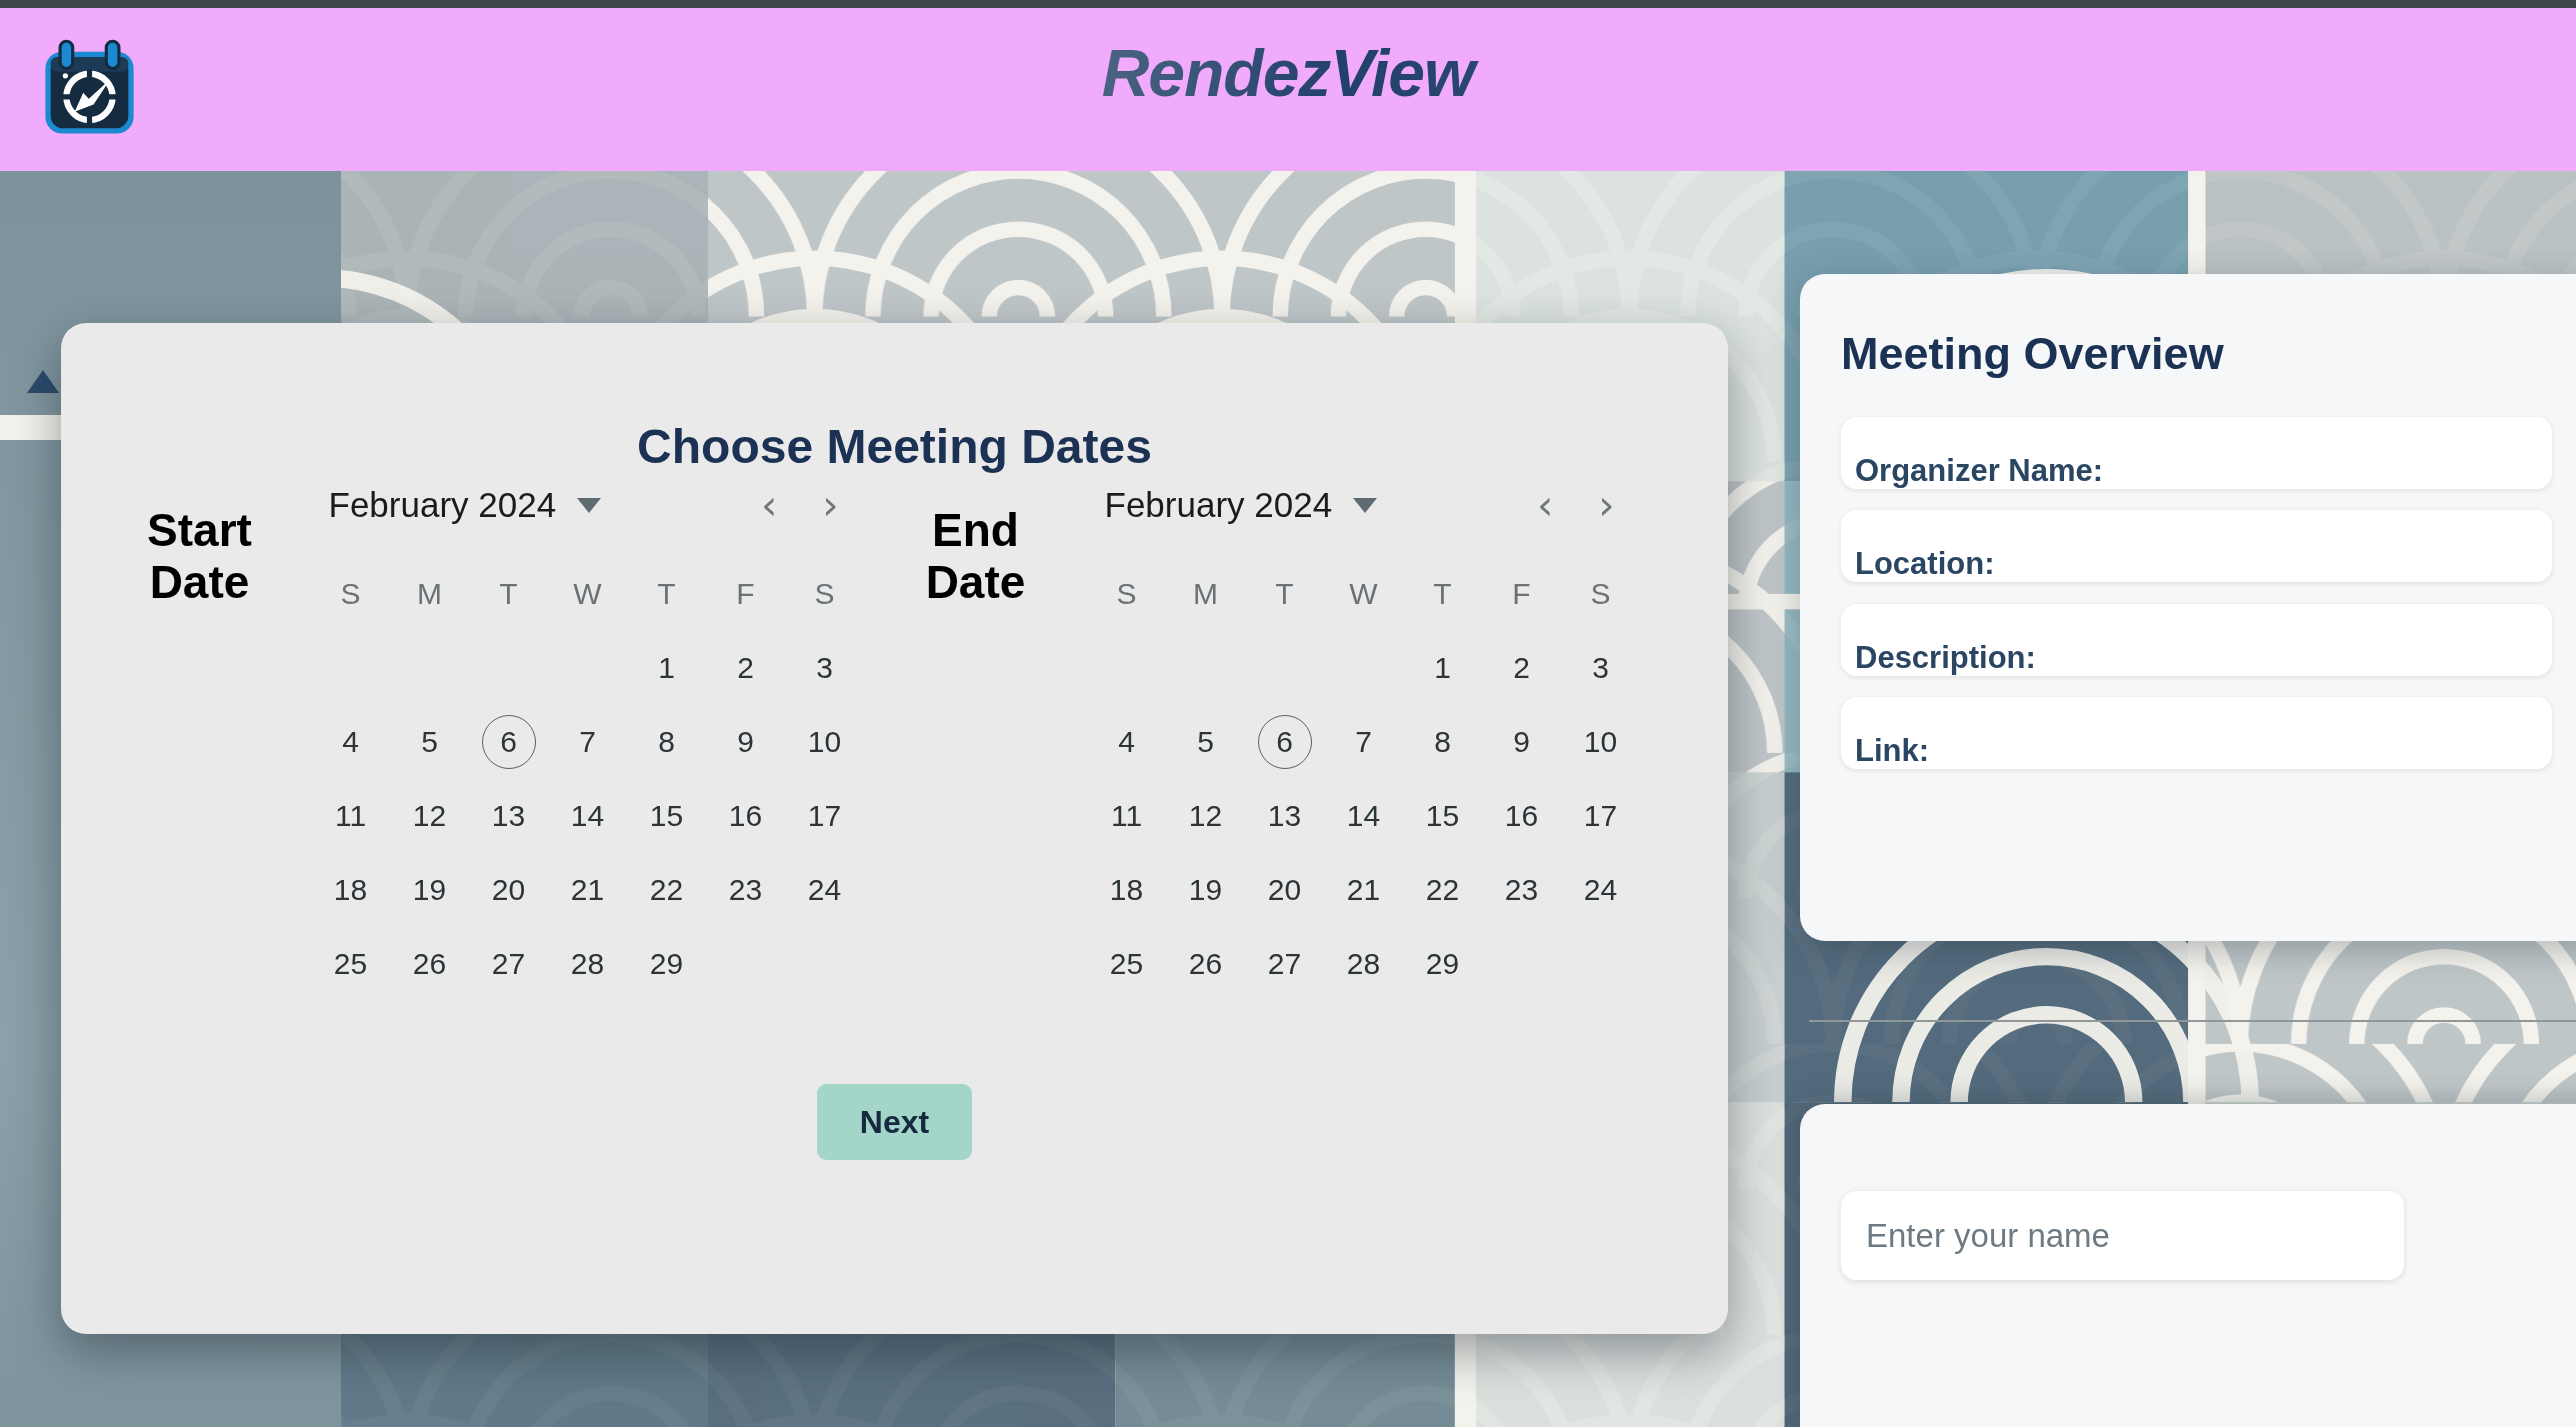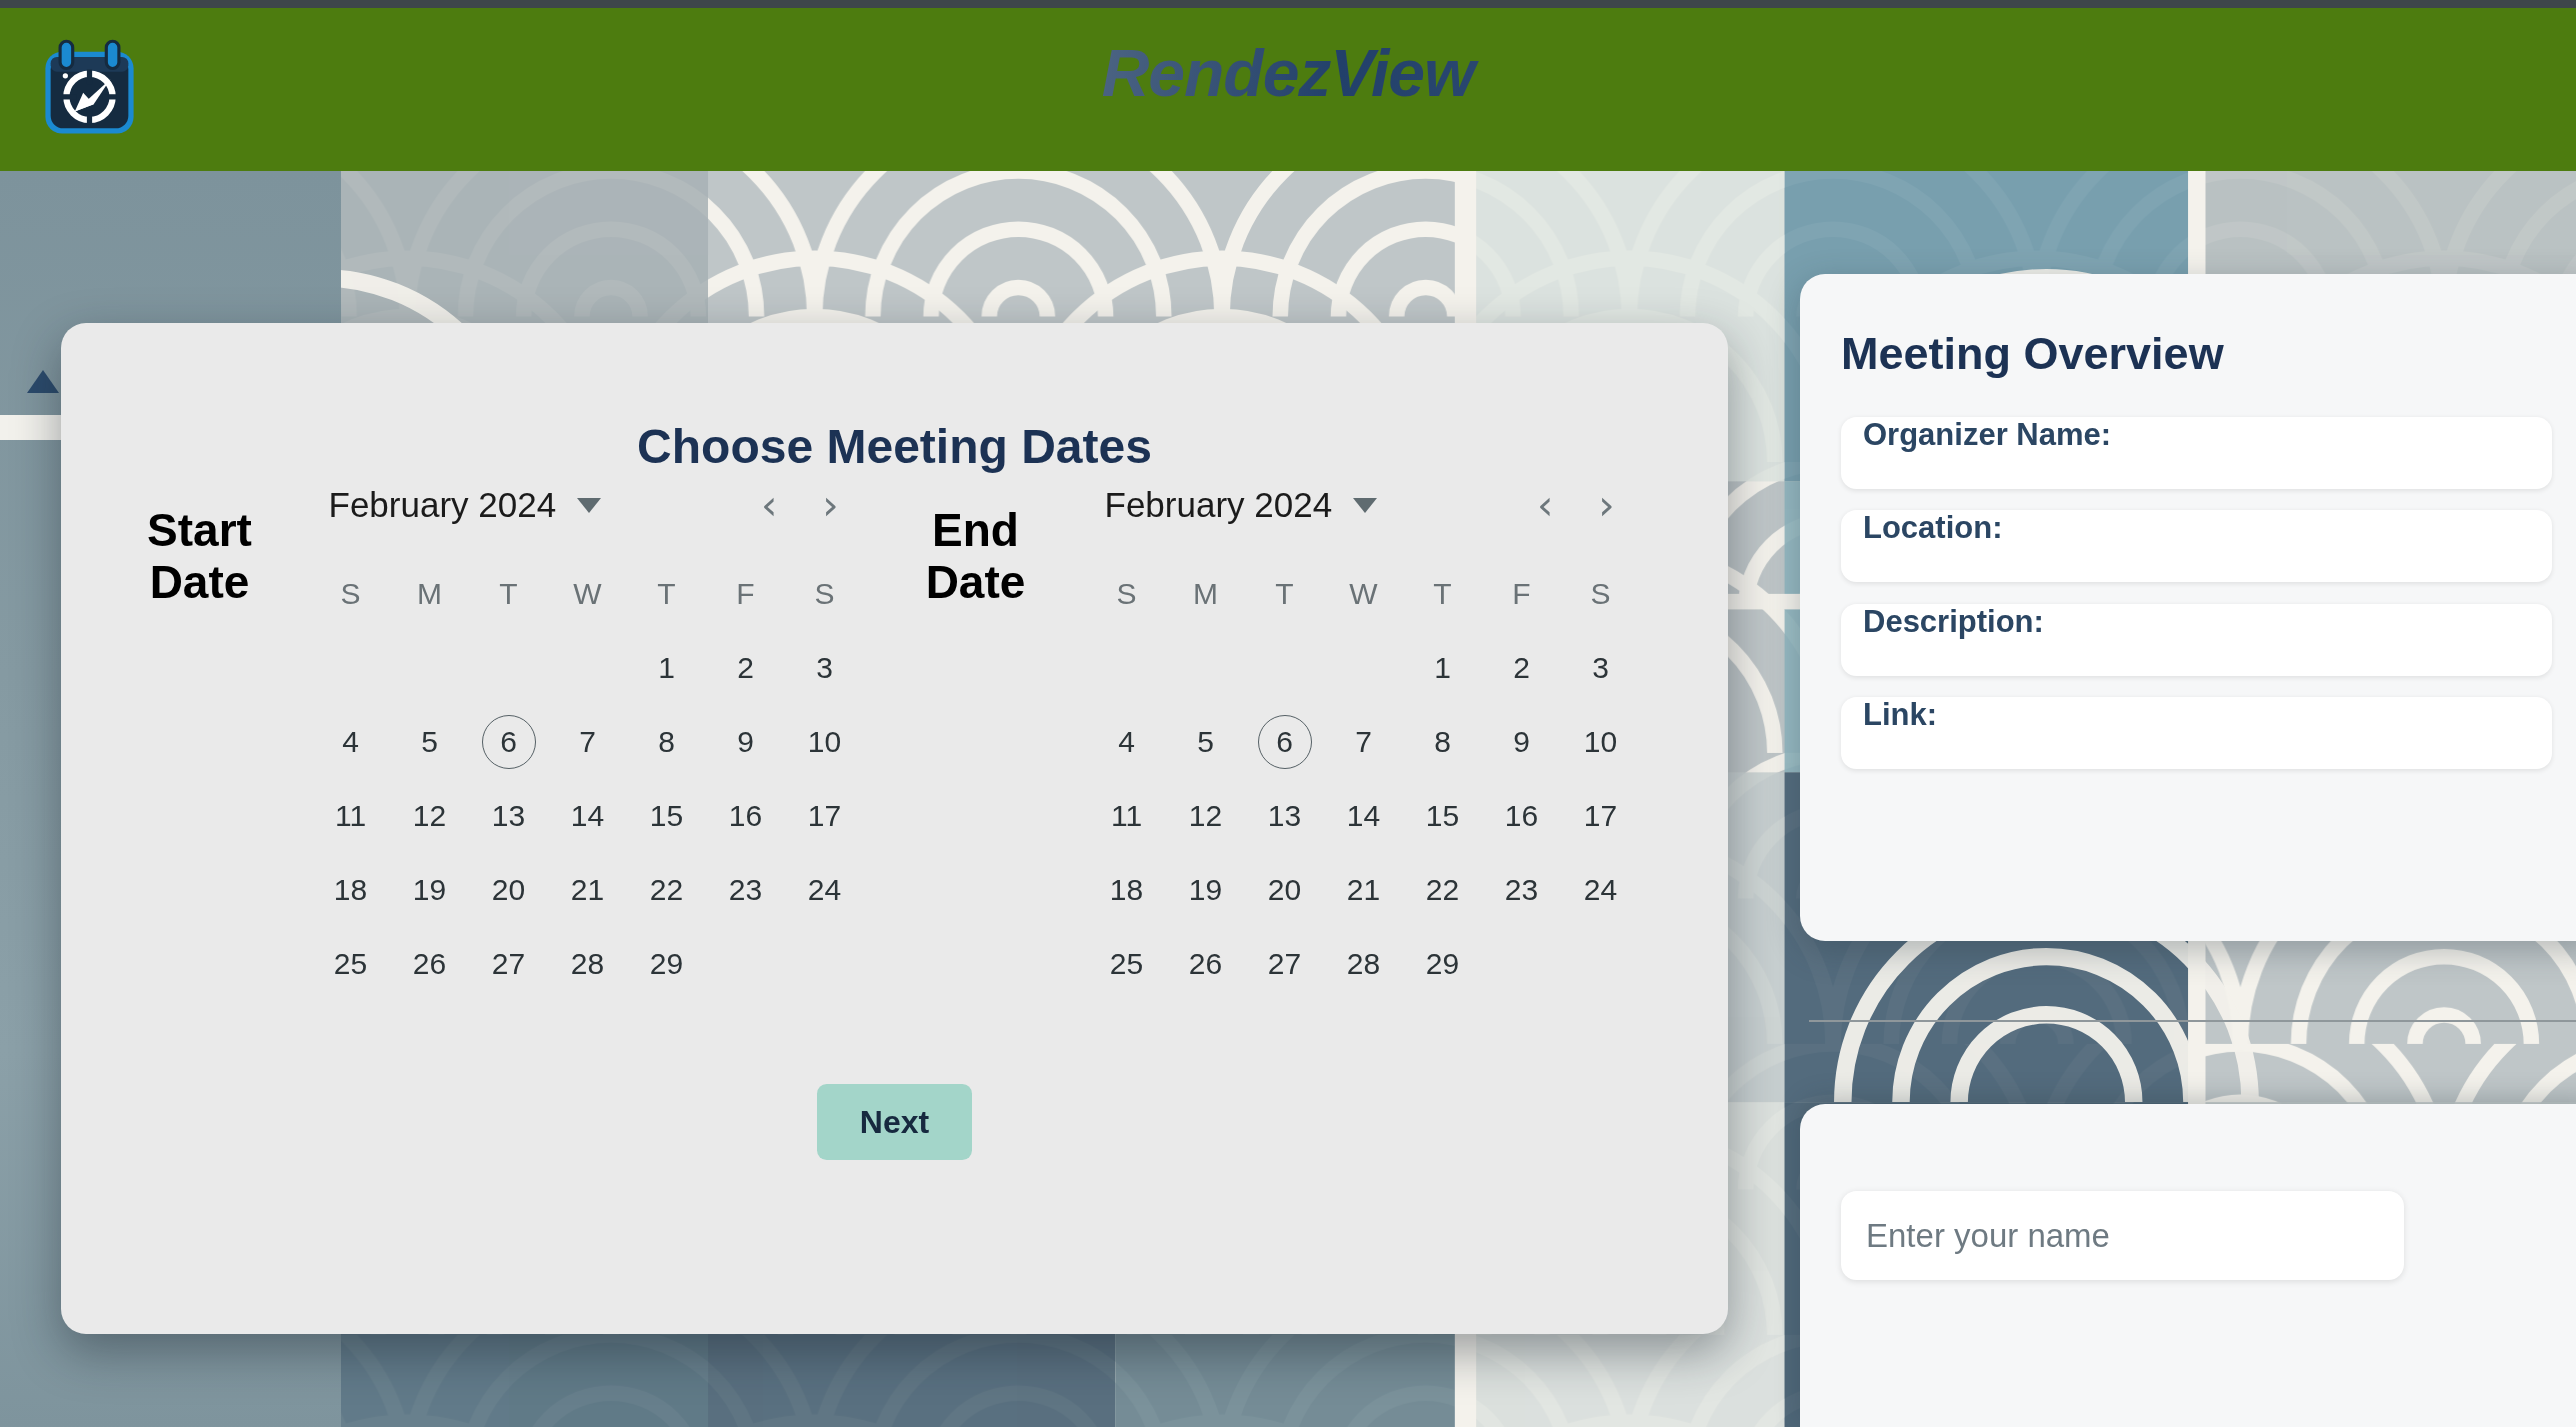--- a/index.html
+++ b/index.html
@@ -14,21 +14,21 @@
 
   
   .top-strip {
     position: absolute; top: 0; left: 0; width: 2576px; height: 7.8px;
     background: #3e464a;
   }
 
   
   .header {
     position: absolute; top: 7.8px; left: 0; width: 2576px; height: 163px;
-    background: #4d7c0f;
+    background: #f0abfc;
     display: flex; align-items: center;
   }
   .logo {
     position: absolute; left: 37px; top: 29px;
     width: 105px; height: 105px;
   }
   .app-title {
     position: absolute; left: 0; right: 0; top: 27px;
     text-align: center;
     font-size: 66px; font-weight: bold; font-style: italic;
@@ -78,22 +78,22 @@
     background: #f6f7f8;
     border-radius: 25px 0 0 25px;
     box-shadow: 0 9.7px 33px rgba(40,55,65,.30);
     padding: 54px 43px 0 41px;
   }
   .overview-title {
     font-size: 45px; font-weight: bold; color: #1c3254; margin-bottom: 37px;
   }
   .ov-field {
     background: #fff; border-radius: 15.5px;
-    height: 72px; display: flex; align-items: flex-start;
-    padding-left: 22px; margin-bottom: 21.3px;
+    height: 72px; display: flex; align-items: flex-end;
+    padding-left: 14px; margin-bottom: 21.3px;
     box-shadow: 0 1.9px 5.8px rgba(0,0,0,.09);
     font-size: 31px; font-weight: bold; color: #2b4663;
   }
 
   
   .divider {
     position: absolute; left: 1809px; top: 1020px; width: 767px; height: 1.9px;
     background: #8f979b;
   }
 

